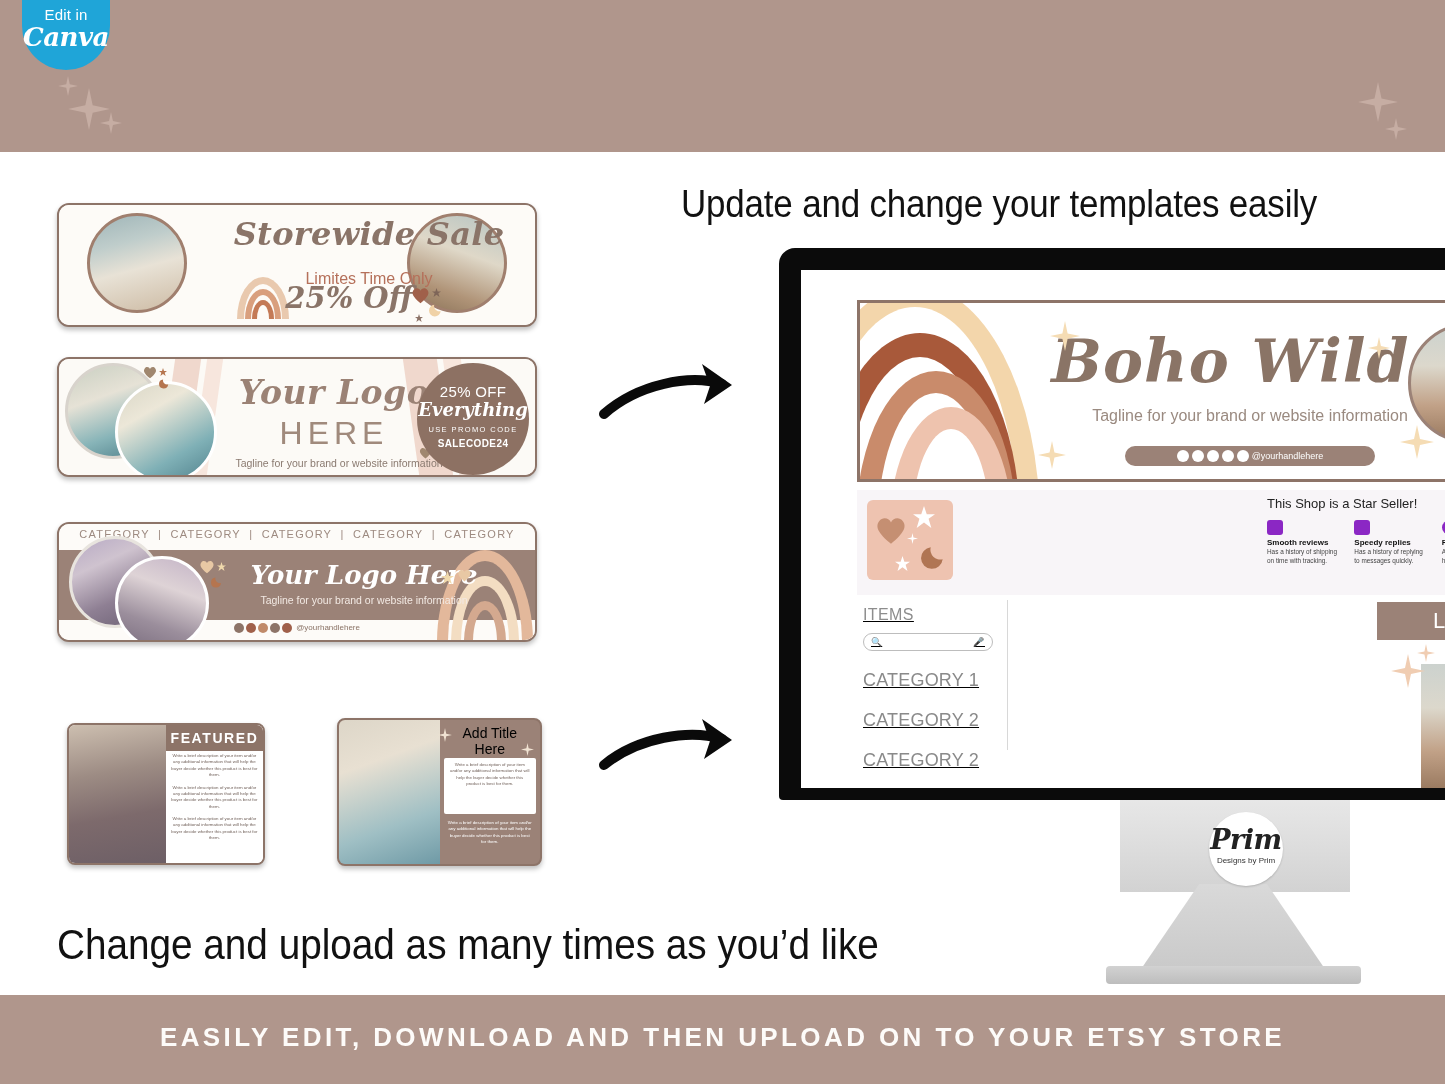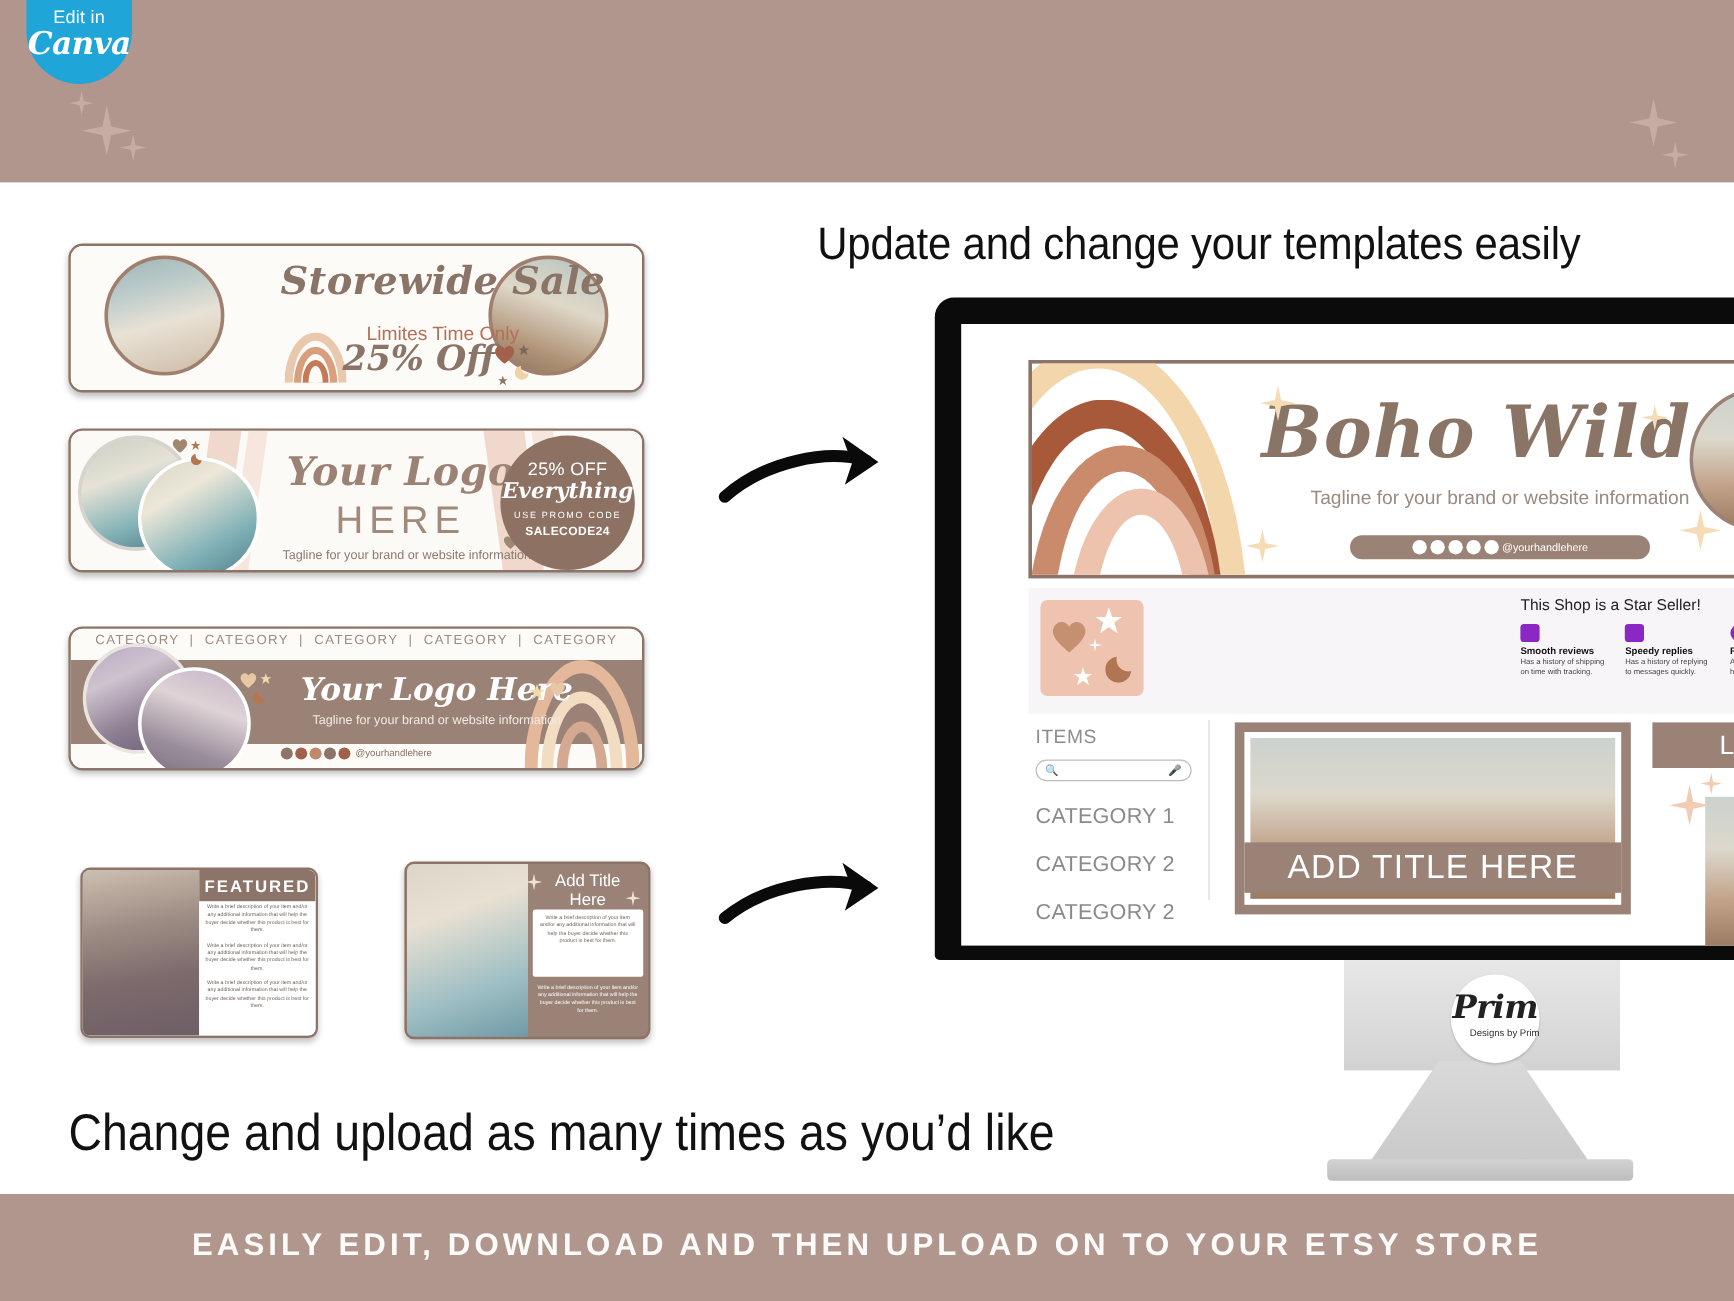--- a/index.html
+++ b/index.html
@@ -178,21 +178,21 @@
   #card1 .body { position:absolute; right:4px; top:28px; width:46%; }
   #card1 .body p {
     font-size:4.4px; color:#6f5f58; text-align:center; line-height:1.45;
     margin-bottom:6px;
   }
 
   #card2 { left:337px; top:718px; width:205px; height:148px; background:#9b8277; }
   #card2 .photo { position:absolute; left:0; top:0; width:50%; height:100%; }
   #card2 .hdr {
     position:absolute; right:2px; top:5px; width:48%;
-    color:#ffffff; font-size:14px; text-align:center; line-height:1.15;
+    color:#000000; font-size:14px; text-align:center; line-height:1.15;
   }
   #card2 .white {
     position:absolute; right:4px; top:38px; width:46%; height:56px;
     background:#fff; border-radius:2px; padding:4px 5px;
   }
   #card2 .white p { font-size:4.4px; color:#6f5f58; text-align:center; line-height:1.45; }
   #card2 .lower { position:absolute; right:4px; top:100px; width:46%; padding:0 4px; }
   #card2 .lower p { font-size:4.4px; color:#fff; text-align:center; line-height:1.45; }
 
   
@@ -222,21 +222,21 @@
   }
   .prim-logo {
     position:absolute; left:1209px; top:812px; width:74px; height:74px;
     border-radius:50%; background:#fff; text-align:center;
     box-shadow:0 1px 2px rgba(0,0,0,.18);
   }
   .prim-logo .pn {
     font-family:"DejaVu Serif", serif; font-style:italic; font-weight:bold;
     font-size:27px; color:#222; margin-top:12px; letter-spacing:-.5px;
   }
-  .prim-logo .pd { font-size:8px; color:#333; margin-top:1px;text-align:right; }
+  .prim-logo .pd { font-size:8px; color:#333; margin-top:1px; }
 
   
   .shop-banner {
     position:absolute; left:56px; top:30px; width:660px; height:182px;
     background:#fff; border:3px solid #8d7468; overflow:hidden;
   }
   .rainbow-arcs { position:absolute; left:-70px; top:-28px; width:270px; height:250px; }
   .rainbow-arcs i {
     position:absolute; bottom:0; left:0;
     border-radius:50% 50% 0 0 / 100% 100% 0 0;
@@ -280,21 +280,21 @@
   .blackstars { font-size:17px; color:#111; letter-spacing:2px; margin-left:14px; }
 
   .star-seller-panel { position:absolute; left:410px; top:6px; width:250px; }
   .ssp-title { font-size:13px; color:#222; }
   .ssp-cols { display:flex; gap:12px; margin-top:9px; }
   .ssp-col { width:76px; }
   .ssp-ico { width:16px; height:15px; background:#8b27c4; border-radius:3px; margin-bottom:3px; }
   .ssp-h { font-size:8px; font-weight:bold; color:#111; }
   .ssp-p { font-size:6.4px; color:#444; line-height:1.35; margin-top:1px; }
 
-  .items-col { position:absolute; left:62px; top:336px; width:130px; }
+  .items-col { position:absolute; left:62px; top:336px; width:130px;text-decoration:underline; }
   .items-col .ih { font-size:16px; color:#8d8d8d; letter-spacing:.4px; }
   .items-search {
     margin-top:9px; height:18px; border:1px solid #bdbdbd; border-radius:9px;
     display:flex; align-items:center; justify-content:space-between; padding:0 7px;
     font-size:9px; color:#9a9a9a;
   }
   .items-col .cat { font-size:18px; color:#8a8a8a; margin-top:19px; letter-spacing:.2px; }
 
   .divider-v { position:absolute; left:206px; top:330px; width:1px; height:150px; background:#d8d8d8; }
 
@@ -643,25 +643,20 @@
       <div class="items-search">
         <span>🔍</span>
         <span>🎤</span>
       </div>
       <div class="cat">CATEGORY 1</div>
       <div class="cat">CATEGORY 2</div>
       <div class="cat">CATEGORY 2</div>
     </div>
     <div class="divider-v"></div>
 
-    <div class="feature-block">
-      <div class="inner"></div>
-      <div class="img ph-arms"></div>
-      <div class="feature-label">ADD TITLE HERE</div>
-    </div>
 
     <div class="lets-block">
       <div class="lets-bar">LET’S ST</div>
       <div style="position:absolute; left:14px; top:52px;">
         <svg width="34" height="34" viewBox="0 0 40 40">
             <path d="M20 0 L23.5 16.5 L40 20 L23.5 23.5 L20 40 L16.5 23.5 L0 20 L16.5 16.5 Z" fill="#f0cdb2"></path>
           </svg>
       </div>
       <div style="position:absolute; left:40px; top:42px;">
         <svg width="18" height="18" viewBox="0 0 40 40">

